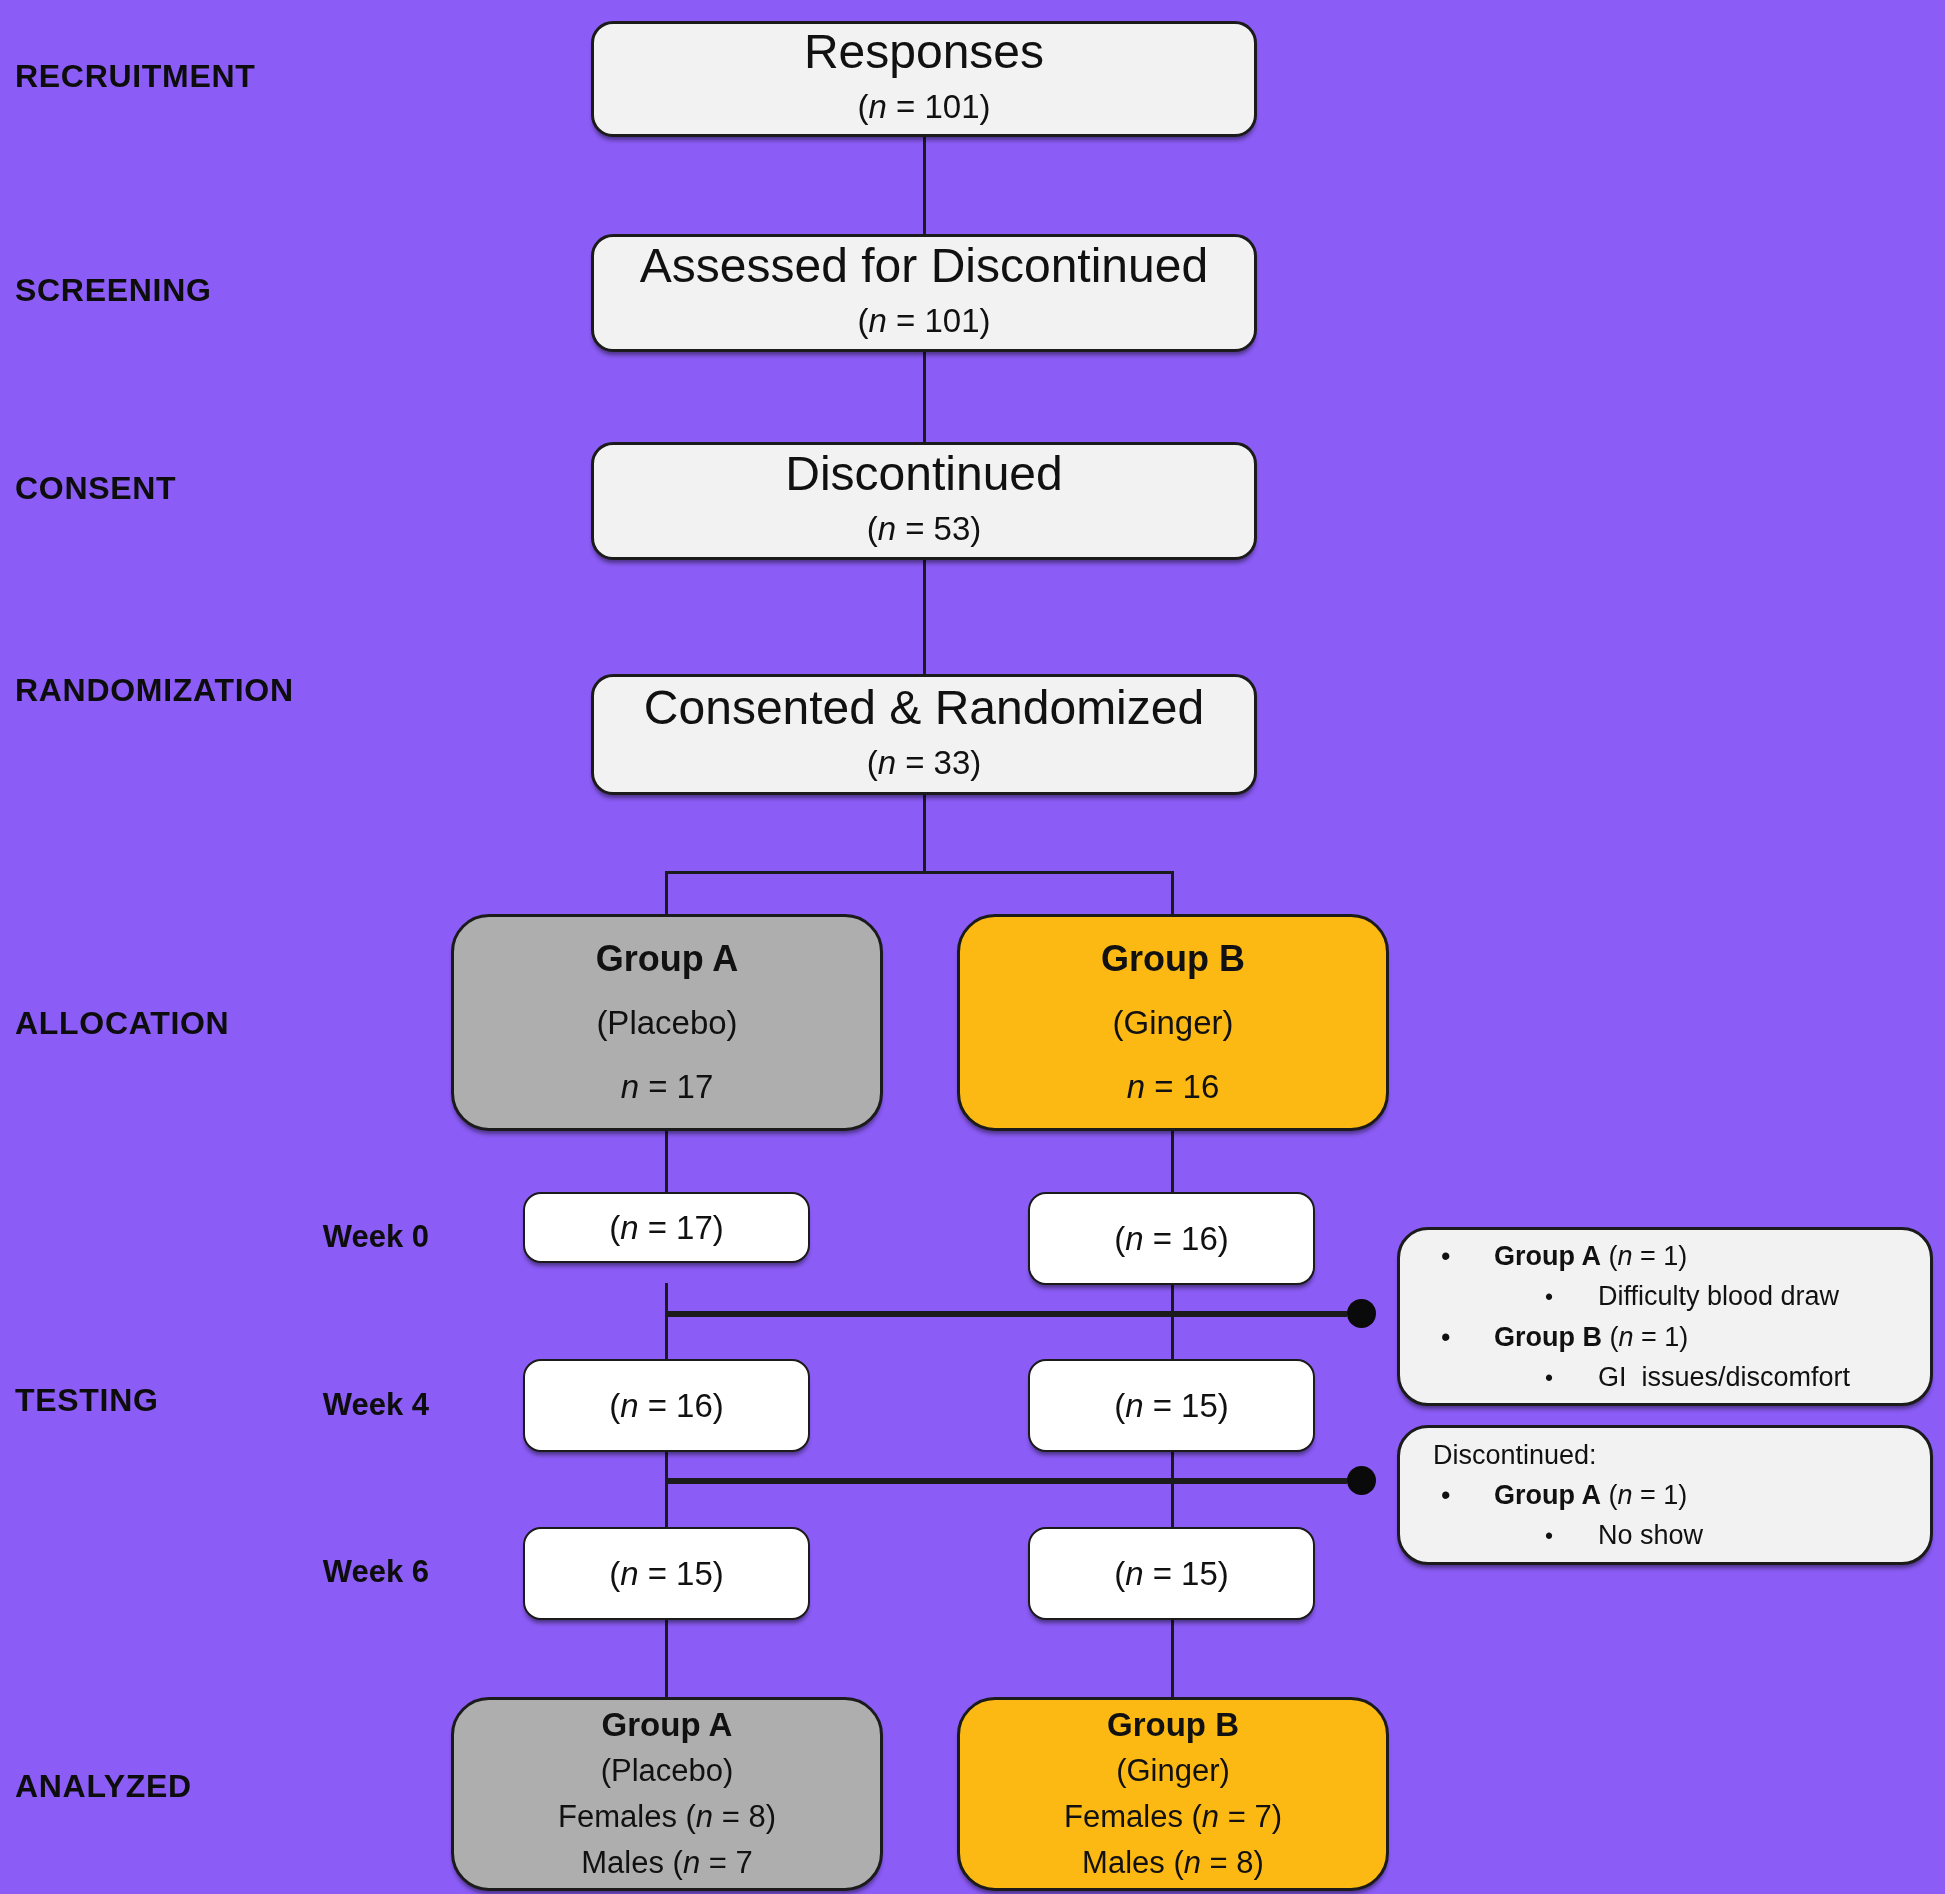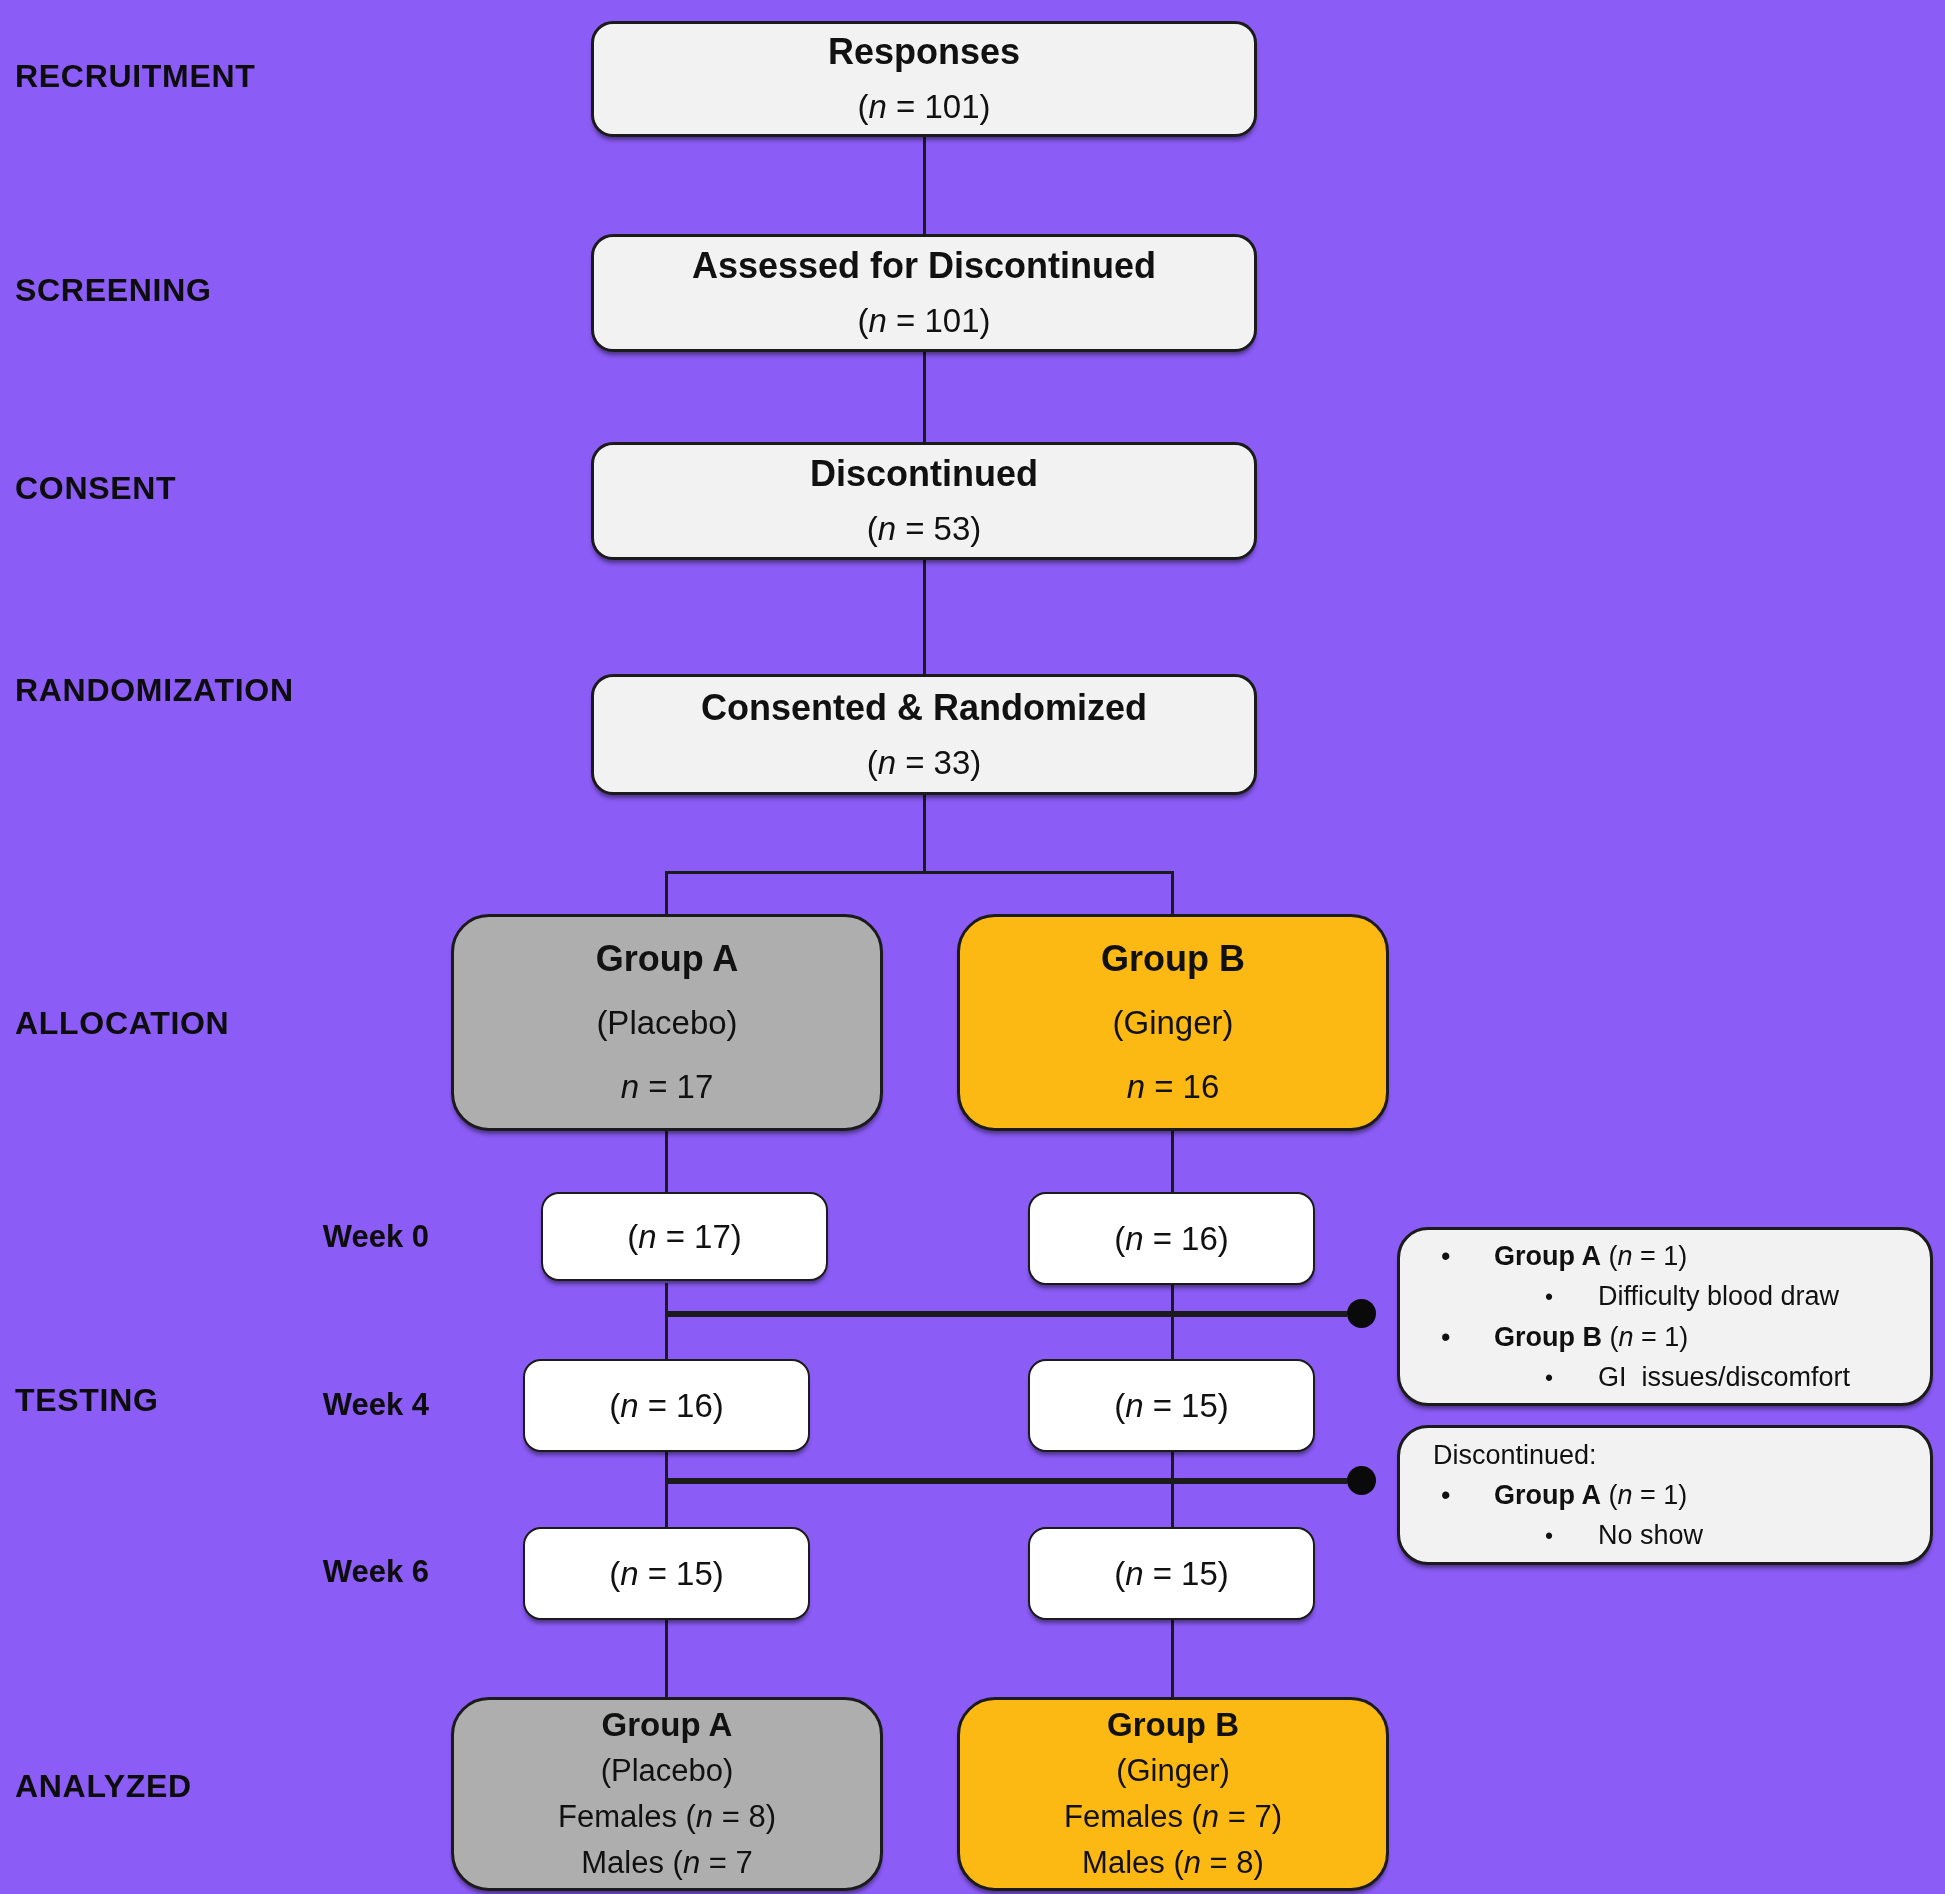--- a/index.html
+++ b/index.html
@@ -32,21 +32,21 @@
     box-shadow:0 5.5px 4.1px -2.7px rgba(0,0,0,0.45);
   }
   .flowbox{border-radius:22px;}
   .allocbox{border-radius:38px;}
   .weekbox{border-radius:18px;border-width:2.7px;background:var(--white);}
   .analyzedbox{border-radius:38px;}
   .sidebox{border-radius:31px;align-items:stretch;justify-content:center;text-align:left;}
   .fill-a{background:var(--group-a);}
   .fill-b{background:var(--group-b);}
 
-  .box .t{font-size:36px;font-weight:bold;line-height:55px;}
+  .box .t{font-size:48px;font-weight:normal;line-height:55px;}
   .box .c{font-size:33px;line-height:55px;}
   .allocbox .t{font-size:36px;font-weight:bold;line-height:64px;}
   .allocbox .c{font-size:33px;line-height:64px;}
   .weekbox .c{font-size:33px;line-height:36px;}
   .analyzedbox .t{font-size:33px;font-weight:bold;line-height:46px;}
   .analyzedbox .c{font-size:31px;line-height:46px;}
 
   
   .side-title{
     position:absolute;left:1397px;width:536px;text-align:center;
@@ -127,21 +127,21 @@
     <div class="t">Group A</div>
     <div class="c">(Placebo)</div>
     <div class="c"><i>n</i> = 17</div>
   </div>
   <div class="box allocbox fill-b" style="left:957px;top:914px;width:432px;height:217px">
     <div class="t">Group B</div>
     <div class="c">(Ginger)</div>
     <div class="c"><i>n</i> = 16</div>
   </div>
 
-  <div class="box weekbox" style="left:541px;top:1192px;width:287px;height:89px">
+  <div class="box weekbox" style="left:523px;top:1192px;width:287px;height:71px">
     <div class="c">(<i>n</i> = 17)</div>
   </div>
   <div class="box weekbox" style="left:1028px;top:1192px;width:287px;height:93px">
     <div class="c">(<i>n</i> = 16)</div>
   </div>
   <div class="box weekbox" style="left:523px;top:1359px;width:287px;height:93px">
     <div class="c">(<i>n</i> = 16)</div>
   </div>
   <div class="box weekbox" style="left:1028px;top:1359px;width:287px;height:93px">
     <div class="c">(<i>n</i> = 15)</div>

